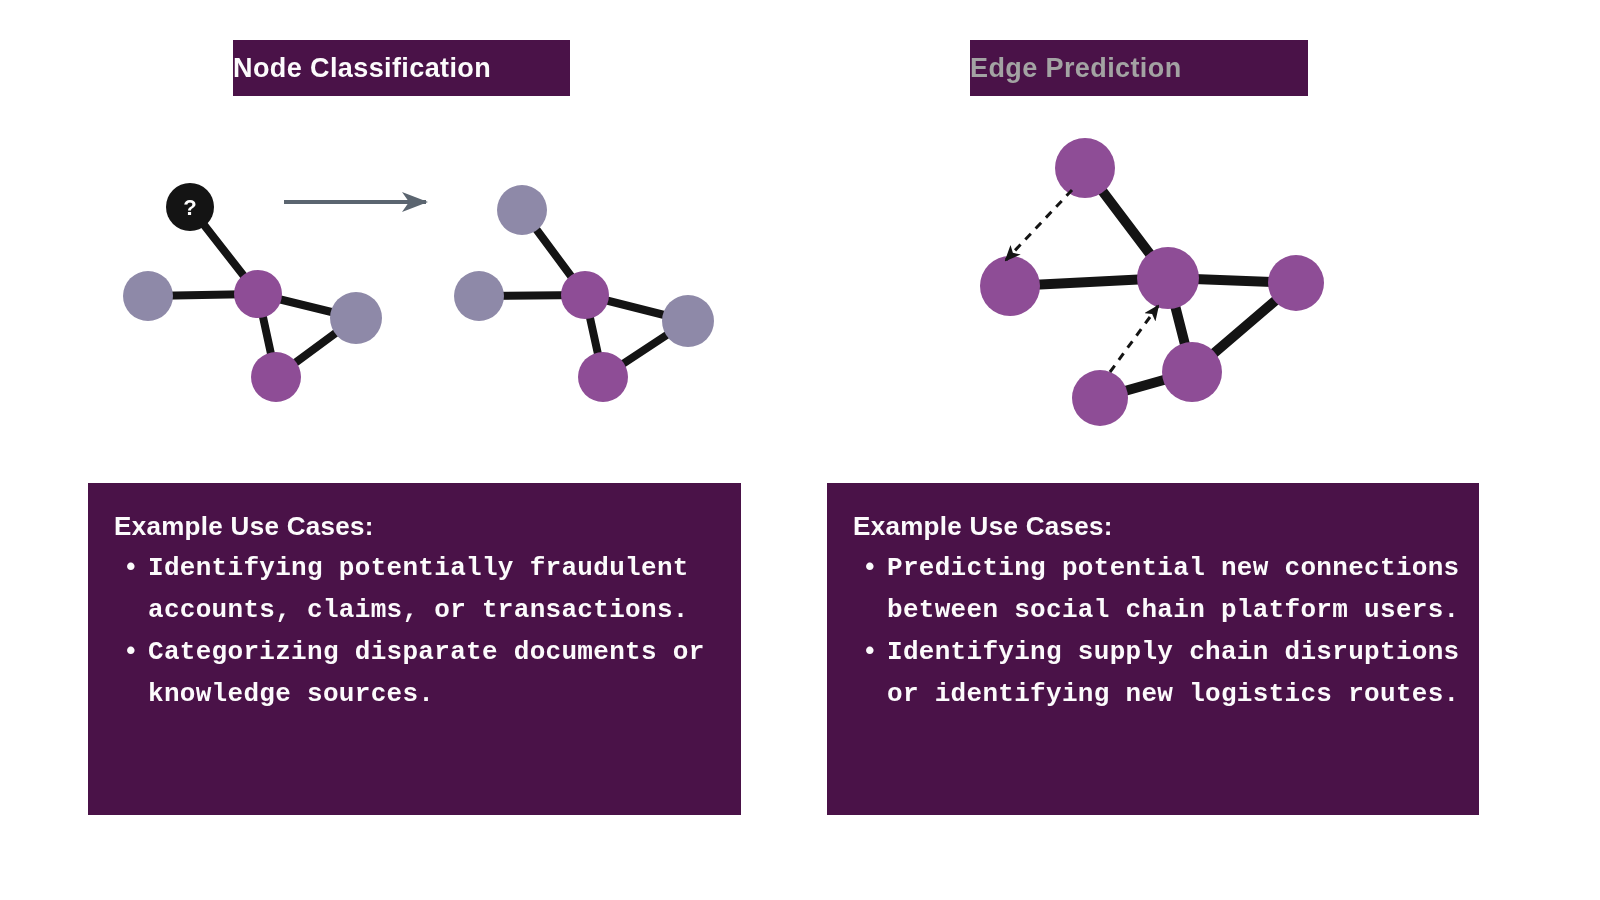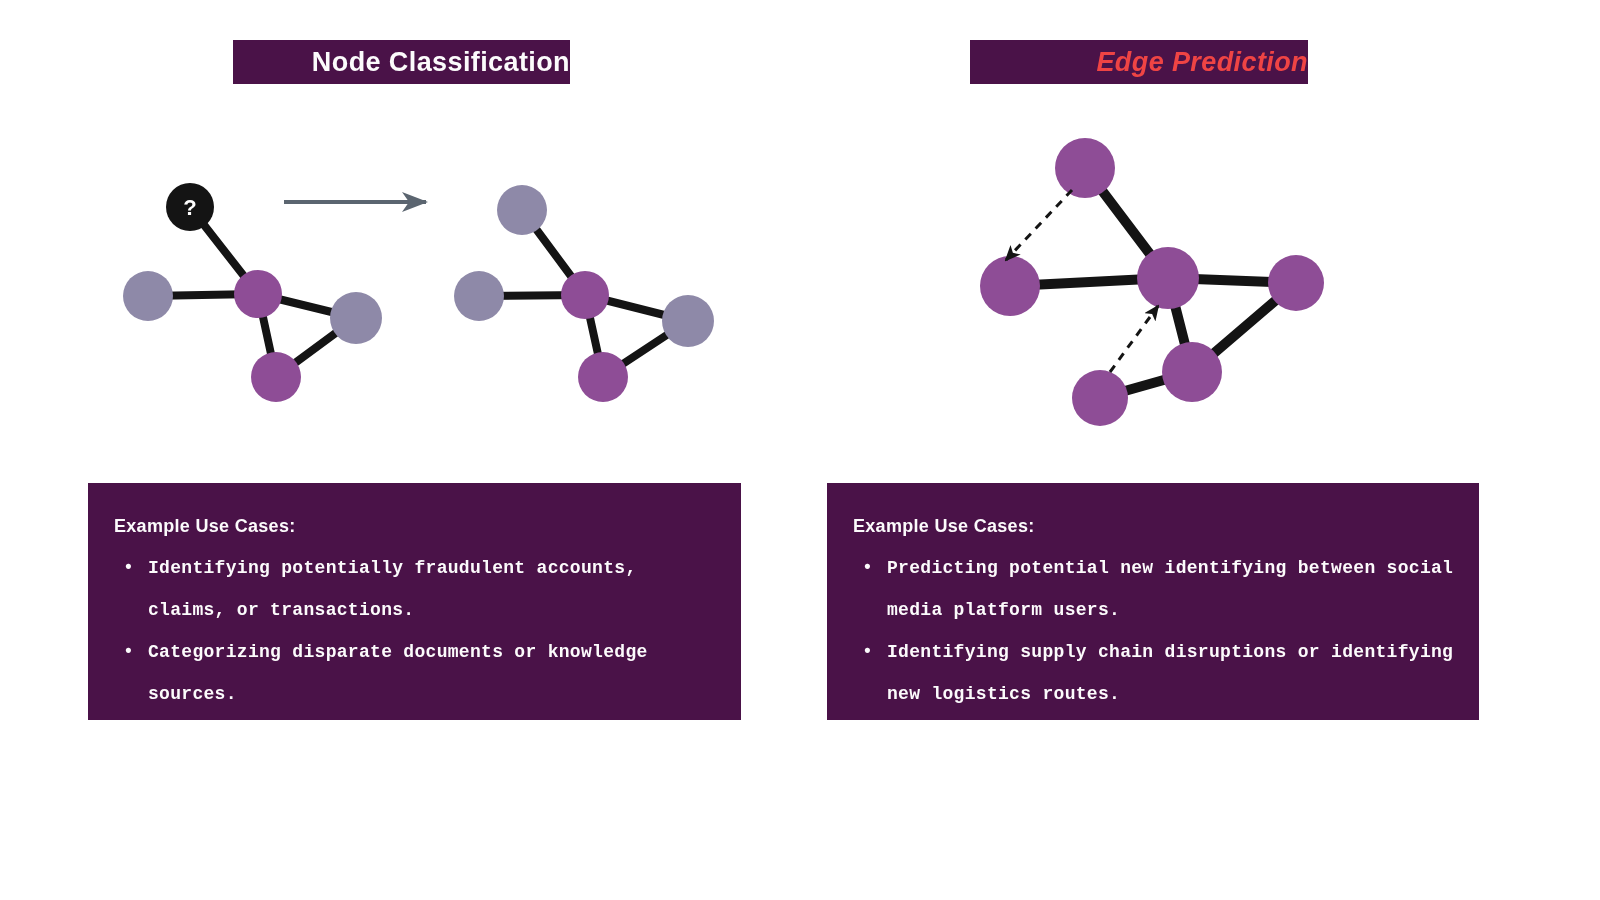--- a/index.html
+++ b/index.html
@@ -6,54 +6,54 @@
   body {
     width: 1600px; height: 900px;
     font-family: "Liberation Sans", sans-serif;
     -webkit-font-smoothing: antialiased;
   }
   .canvas {
     position: relative; width: 1600px; height: 900px;
     background: #ffffff; overflow: hidden;
   }
   .title-box {
-    position: absolute; height: 44px;
+    position: absolute; height: 56px;
     background: #4a1248; color: #ffffff;
-    display: flex; align-items: center; justify-content: flex-end;
+    display: flex; align-items: center; justify-content: flex-start;
     font-size: 27px; font-weight: 700; letter-spacing: 0.4px;
   }
   #title-left  { left: 233px; top: 40px; width: 337px; }
   #title-right { left: 970px; top: 40px; width: 338px; }
 
   #graph-layer { position: absolute; left: 0; top: 0; }
 
   .usecase-box {
-    position: absolute; top: 483px; height: 237px;
+    position: absolute; top: 483px; height: 332px;
     background: #4a1248; color: #fcfbfc;
-    font-size: 18px; font-weight: 700; letter-spacing: 0.3px;
+    font-size: 26px; font-weight: 700; letter-spacing: 0.3px;
     line-height: 42px;
     padding: 22px 16px 15px 26px; box-sizing: border-box;
   }
   #uc-left  { left: 88px;  width: 653px; }
   #uc-right { left: 827px; width: 652px; }
   .uc-heading { margin: 0; }
   .uc-list { list-style: none; margin: 0; padding: 0; }
   .uc-list li { position: relative; padding-left: 34px; font-family: Liberation Mono, monospace; }
   .uc-list li::before { content: "\2022"; position: absolute; left: 9px; }
 </style>
 </head>
 <body>
 
 <div class="canvas">
 
   <div class="title-box" id="title-left" style="background: rgb(74, 18, 72); color: rgb(252, 251, 252);">
     <span>Node Classification</span>
   </div>
 
-  <div class="title-box" id="title-right" style="background: rgb(74, 18, 72); color: #ef4444; font-style: italic;">
+  <div class="title-box" id="title-right" style="background: rgb(74, 18, 72); color: #a3a3a3;">
     <span>Edge Prediction</span>
   </div>
 
   <svg id="graph-layer" width="1600" height="900" viewBox="0 0 1600 900">
     <defs>
       <marker id="arrow-gray" viewBox="0 0 26 20" markerWidth="26" markerHeight="20" refX="24" refY="10" orient="auto" markerUnits="userSpaceOnUse">
         <path d="M0,0 L26,10 L0,20 L7,10 Z" fill="#5b6570"></path>
       </marker>
       <marker id="arrow-black" viewBox="0 0 16 14" markerWidth="16" markerHeight="14" refX="14" refY="7" orient="auto" markerUnits="userSpaceOnUse">
         <path d="M0,0 L16,7 L0,14 L4,7 Z" fill="#141414"></path>
@@ -112,21 +112,21 @@
       <li>
         <span>Categorizing disparate documents or knowledge sources.</span>
       </li>
     </ul>
   </div>
 
   <div class="usecase-box" id="uc-right" style="background: rgb(74, 18, 72); color: rgb(252, 251, 252);">
     <p class="uc-heading">Example Use Cases:</p>
     <ul class="uc-list">
       <li>
-        <span>Predicting potential new identifying between social media platform users.</span>
+        <span>Predicting potential new connections between social chain platform users.</span>
       </li>
       <li>
         <span>Identifying supply chain disruptions or identifying new logistics routes.</span>
       </li>
     </ul>
   </div>
 
 </div>
 
 </body></html>

